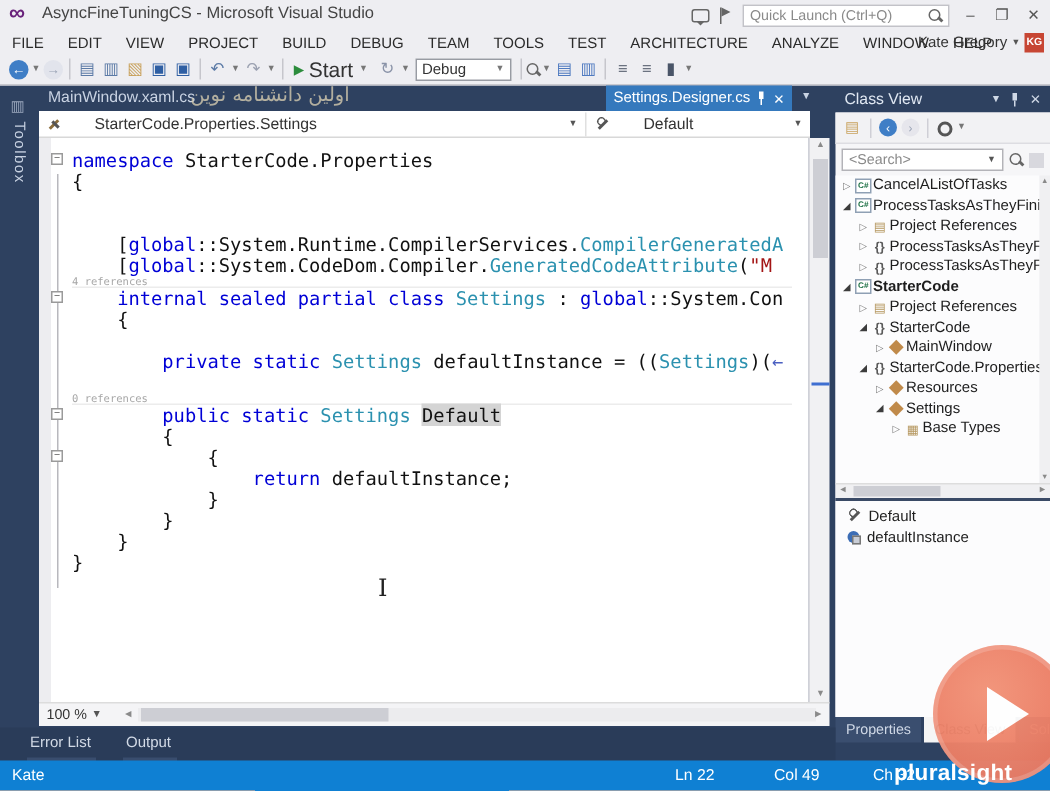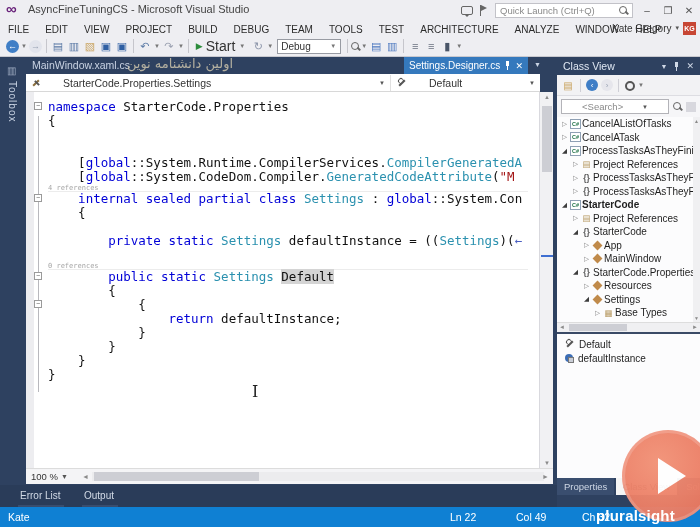--- a/index.html
+++ b/index.html
@@ -118,21 +118,21 @@
 
   .cvbody { position:absolute; left:557px; top:75px; width:143px; height:403px; background:#f6f6f8; }
   .cvtoolbar { position:absolute; left:0; top:0; width:143px; height:21px; background:#f2f2f4; border-bottom:1px solid #dddde2; display:flex; align-items:center; padding-left:4px; gap:3px; }
   .cvtbi { width:14px; height:14px; display:flex; align-items:center; justify-content:center; font-size:10px; }
   .cvtbi.circle { width:12px; height:12px; border-radius:50%; font-size:8px; }
   .gear { position:relative; width:10px; height:10px; }
   .gear::before { content:""; position:absolute; left:1px; top:1px; width:6px; height:6px; border:2px solid #555; border-radius:50%; }
   .cvsep { width:1px; height:13px; background:#cfcfd6; margin:0 2px; }
 
   .cvsearchrow { position:absolute; left:0; top:21px; width:143px; height:21px; display:flex; align-items:center; padding:0 4px; gap:4px; }
-  .cvsearch { flex:1; height:15px; background:#fff; border:1px solid #b3b3b8; display:flex; align-items:center; padding:0 20px; }
+  .cvsearch { flex:1; height:15px; background:#fff; border:1px solid #b3b3b8; display:flex; align-items:center; padding:0 4px; }
   .cvsearch .sval { flex:1; font-size:9.5px; color:#8a8a8a; }
   .cvsearch .caret { font-size:6px; color:#555; }
   .dimbox { width:10px; height:10px; background:#d8d8de; }
 
   .cvtree { position:absolute; left:0; top:42px; width:136px; height:205px; background:#fcfcfd; overflow:hidden; }
   .trow { height:13.5px; display:flex; align-items:center; font-size:10px; color:#1e1e1e; white-space:nowrap; }
   .trow .exp { width:9px; flex:none; font-size:6.5px; color:#777; text-align:center; }
   .trow .exp.open { color:#3c3c3c; }
   .trow .ticon { width:13px; flex:none; display:flex; align-items:center; justify-content:center; }
   .ic-csproj { width:11px; height:10px; background:#fff; border:1px solid #8fa0b4; font-size:5.5px; font-weight:bold; color:#1e7145; text-align:center; line-height:8px; }
@@ -352,81 +352,67 @@
     </div>
     <div class="cvtree" id="cv-tree">
         <div class="trow" style="padding-left: 3px;">
           <span class="exp">▷</span>
           <span class="ticon">
             <span class="ic-csproj">C#</span>
           </span>
           <span>CancelAListOfTasks</span>
         </div>
         <div class="trow" style="padding-left: 3px;">
-          <span class="exp">▷</span>
+          <span class="exp open">◢</span>
           <span class="ticon">
             <span class="ic-csproj">C#</span>
           </span>
-          <span>CancelATask</span>
+          <span>ProcessTasksAsTheyFinish</span>
+        </div>
+        <div class="trow" style="padding-left: 14px;">
+          <span class="exp">▷</span>
+          <span class="ticon">
+            <span class="ic-refs">▤</span>
+          </span>
+          <span>Project References</span>
+        </div>
+        <div class="trow" style="padding-left: 14px;">
+          <span class="exp">▷</span>
+          <span class="ticon">
+            <span class="ic-ns">{}</span>
+          </span>
+          <span>ProcessTasksAsTheyFinish</span>
+        </div>
+        <div class="trow" style="padding-left: 14px;">
+          <span class="exp">▷</span>
+          <span class="ticon">
+            <span class="ic-ns">{}</span>
+          </span>
+          <span>ProcessTasksAsTheyFinish.</span>
         </div>
         <div class="trow" style="padding-left: 3px;">
           <span class="exp open">◢</span>
           <span class="ticon">
             <span class="ic-csproj">C#</span>
           </span>
-          <span>ProcessTasksAsTheyFinish</span>
+          <span style="font-weight: bold;">StarterCode</span>
         </div>
         <div class="trow" style="padding-left: 14px;">
           <span class="exp">▷</span>
           <span class="ticon">
             <span class="ic-refs">▤</span>
           </span>
           <span>Project References</span>
         </div>
         <div class="trow" style="padding-left: 14px;">
-          <span class="exp">▷</span>
+          <span class="exp open">◢</span>
           <span class="ticon">
             <span class="ic-ns">{}</span>
           </span>
-          <span>ProcessTasksAsTheyFinish</span>
-        </div>
-        <div class="trow" style="padding-left: 14px;">
-          <span class="exp">▷</span>
-          <span class="ticon">
-            <span class="ic-ns">{}</span>
-          </span>
-          <span>ProcessTasksAsTheyFinish.</span>
-        </div>
-        <div class="trow" style="padding-left: 3px;">
-          <span class="exp open">◢</span>
-          <span class="ticon">
-            <span class="ic-csproj">C#</span>
-          </span>
-          <span style="font-weight: bold;">StarterCode</span>
-        </div>
-        <div class="trow" style="padding-left: 14px;">
-          <span class="exp">▷</span>
-          <span class="ticon">
-            <span class="ic-refs">▤</span>
-          </span>
-          <span>Project References</span>
-        </div>
-        <div class="trow" style="padding-left: 14px;">
-          <span class="exp open">◢</span>
-          <span class="ticon">
-            <span class="ic-ns">{}</span>
-          </span>
           <span>StarterCode</span>
-        </div>
-        <div class="trow" style="padding-left: 25px;">
-          <span class="exp">▷</span>
-          <span class="ticon">
-            <span class="ic-cls"></span>
-          </span>
-          <span>App</span>
         </div>
         <div class="trow" style="padding-left: 25px;">
           <span class="exp">▷</span>
           <span class="ticon">
             <span class="ic-cls"></span>
           </span>
           <span>MainWindow</span>
         </div>
         <div class="trow" style="padding-left: 14px;">
           <span class="exp open">◢</span>

